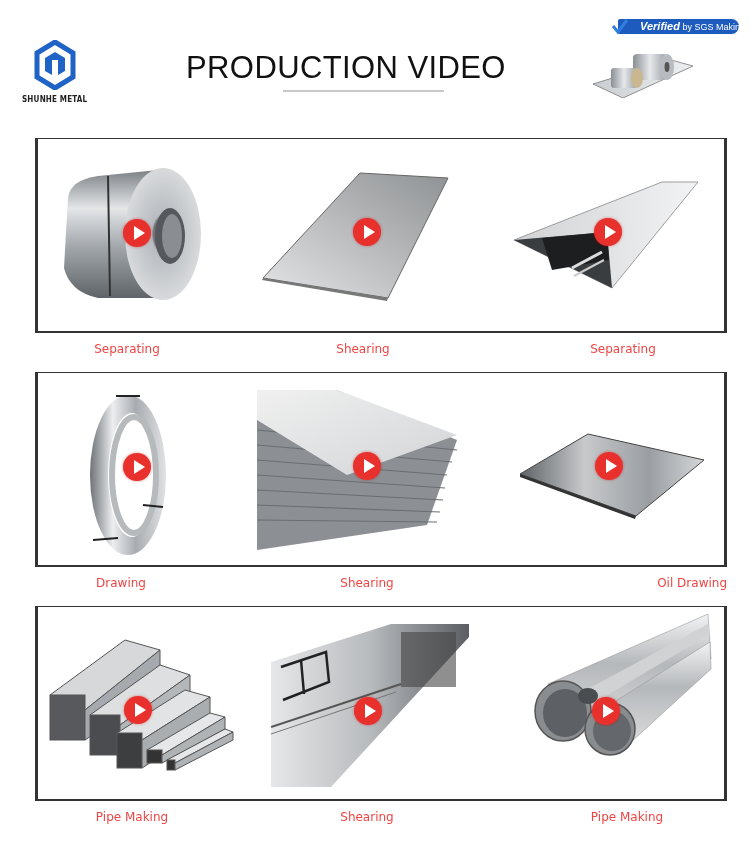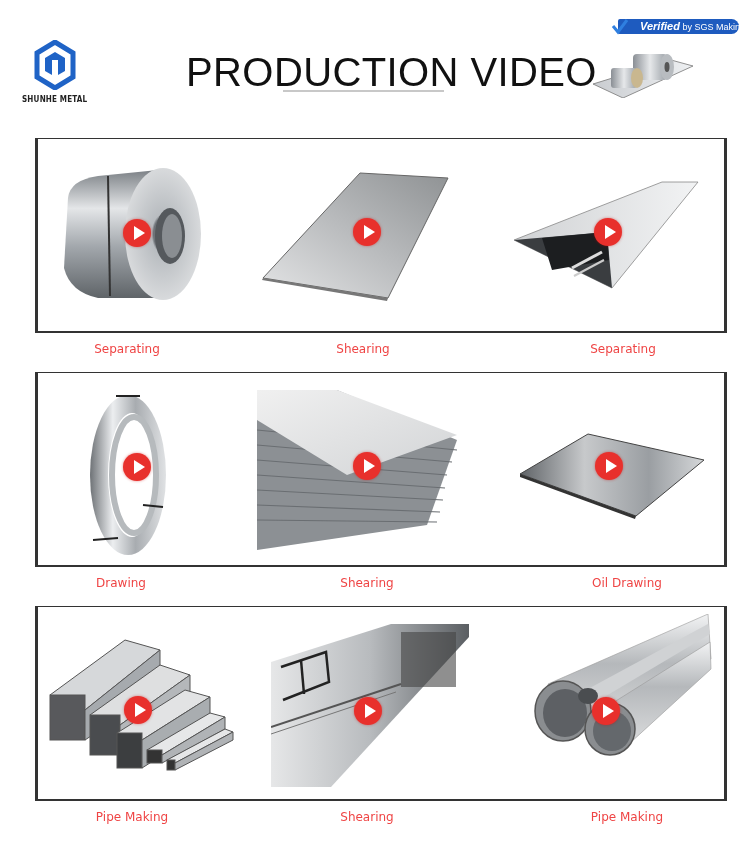--- a/index.html
+++ b/index.html
@@ -6,21 +6,21 @@
   html, body { width: 750px; height: 844px; background: #ffffff; overflow: hidden; }
   body { position: relative; font-family: "Liberation Sans", "DejaVu Sans", sans-serif; color: #222; }
 
   
   .logo { position: absolute; left: 22px; top: 40px; width: 66px; height: 66px; }
   .logo svg { position: absolute; left: 12px; top: 0; }
   .logo-text { position: absolute; left: 0; top: 54px; width: 66px; text-align: center;
     font-family: "DejaVu Sans", sans-serif; font-weight: bold; font-size: 8.5px; letter-spacing: 0.2px; color: #222;
     transform: scaleX(0.85); transform-origin: left center; white-space: nowrap; }
 
-  .page-title { position: absolute; left: 186px; top: 50px; font-size: 40px; letter-spacing: 0.4px;
+  .page-title { position: absolute; left: 186px; top: 50px; font-size: 31px; letter-spacing: 0.4px;
     color: #111; font-family: "Liberation Sans", sans-serif; font-weight: normal; }
   .title-underline { position: absolute; left: 283px; top: 90px; width: 161px; height: 2px; background: #c8c8c8; }
 
   .sgs { position: absolute; left: 583px; top: 18px; width: 160px; height: 80px; }
   .sgs-badge { position: absolute; left: 35px; top: 1px; width: 121px; height: 15px; background: #1e5bbf;
     border-radius: 2px 8px 8px 2px; color: #fff; font-size: 9px; line-height: 15px; padding-left: 22px; white-space: nowrap; }
   .sgs-badge .v { font-weight: bold; font-size: 11px; font-style: italic; }
   .sgs-check { position: absolute; left: 28px; top: 0px; width: 18px; height: 18px; }
   .sgs-plate { position: absolute; left: 10px; top: 24px; }
 
@@ -201,21 +201,21 @@
           <stop offset="0.35" stop-color="#c7c9cb"></stop>
           <stop offset="0.7" stop-color="#9a9ea2"></stop>
           <stop offset="1" stop-color="#d5d7d9"></stop>
         </linearGradient>
       </defs>
     <polygon points="2,42 70,2 186,28 118,84" fill="url(#b1)" stroke="#444" stroke-width="1"></polygon>
     <polygon points="2,42 118,84 117,87 2,45" fill="#333"></polygon>
   </svg>
   <div class="play" style="left:77px;top:20px;"></div>
 </div>
-<div class="label" style="left:527px;top:576px;">Oil Drawing</div>
+<div class="label" style="left:527px;top:576px;text-align:right;">Oil Drawing</div>
 
 <div class="panel p3"></div>
 
 <div class="thumb" style="left:45px;top:625px;">
   <svg width="190" height="150" viewBox="0 0 190 150">
     <g stroke="#555" stroke-width="1">
       <polygon points="5,70 80,15 115,25 40,85" fill="#d6d8da"></polygon>
         <rect x="5" y="70" width="35" height="45" fill="#58595c"></rect>
         <polygon points="40,85 115,25 115,65 40,115" fill="#a6aaae"></polygon>
       <polygon points="45,90 115,40 145,50 75,100" fill="#dedfe0"></polygon>

